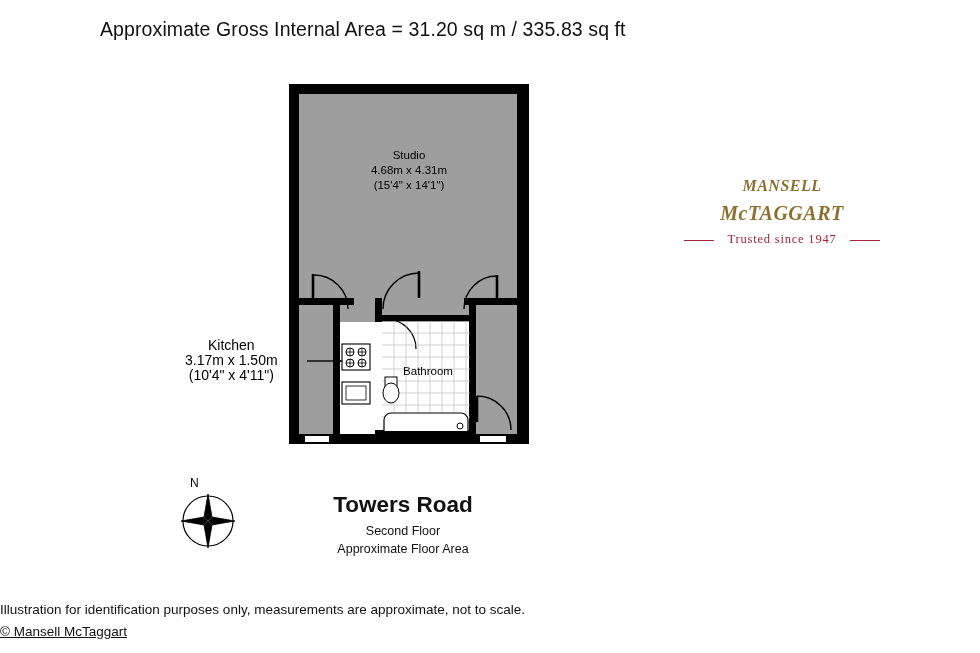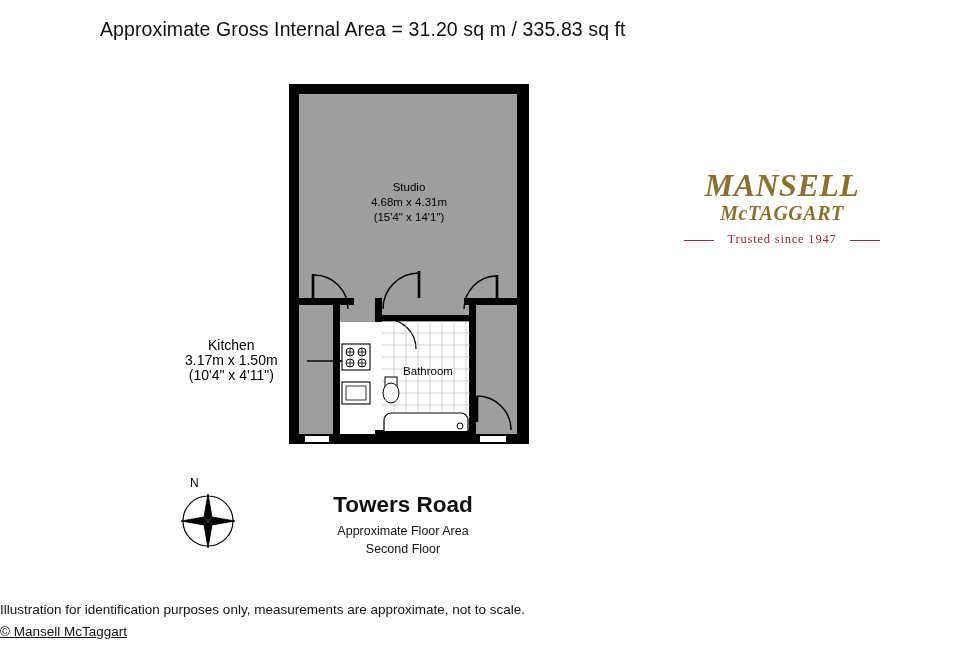--- a/index.html
+++ b/index.html
@@ -98,21 +98,21 @@
     text-align: center;
   }
   .brand-line1, .brand-line2 {
     font-family: "Liberation Serif", serif;
     font-weight: bold;
     font-style: italic;
     color: #8c7030;
     letter-spacing: 0.5px;
   }
   .brand-line1 {
-    font-size: 32px;
+    font-size: 16px;
     line-height: 27px;
   }
   .brand-line2 {
     font-size: 20px;
     line-height: 29px;
   }
   .brand-rule-wrap {
     position: relative;
     height: 16px;
     margin-top: 4px;
@@ -277,21 +277,21 @@
       <line x1="21" y1="24" x2="21" y2="32" stroke="#000" stroke-width="0.8"></line>
       <line x1="17" y1="28" x2="25" y2="28" stroke="#000" stroke-width="0.8"></line>
       <line x1="9" y1="35" x2="9" y2="43" stroke="#000" stroke-width="0.8"></line>
       <line x1="5" y1="39" x2="13" y2="39" stroke="#000" stroke-width="0.8"></line>
       <line x1="21" y1="35" x2="21" y2="43" stroke="#000" stroke-width="0.8"></line>
       <line x1="17" y1="39" x2="25" y2="39" stroke="#000" stroke-width="0.8"></line>
       <rect x="1" y="58" width="28" height="22" fill="#fff" stroke="#000" stroke-width="1.1"></rect>
       <rect x="5" y="62" width="20" height="14" fill="none" stroke="#000" stroke-width="0.8"></rect>
     </svg>
 
-    <div class="room-label" style="left:65px; top:96px; width:110px;text-align:center;">
+    <div class="room-label" style="left:65px; top:64px; width:110px;text-align:center;">
       <div>Studio</div>
       <div>4.68m x 4.31m</div>
       <div>(15'4" x 14'1")</div>
     </div>
     <div class="room-label" style="left:96px; top:280px; width:86px;">
       <div>Bathroom</div>
     </div>
   </div>
 
   <div class="kitchen-callout">
@@ -321,22 +321,22 @@
       <polygon points="32,4 36,27 32,31 28,27" fill="#000"></polygon>
       <polygon points="32,58 36,35 32,31 28,35" fill="#000"></polygon>
       <polygon points="5,31 28,27 32,31 28,35" fill="#000"></polygon>
       <polygon points="59,31 36,27 32,31 36,35" fill="#000"></polygon>
       <polygon points="32,4 36,27 59,31 36,35 32,58 28,35 5,31 28,27" fill="none" stroke="#000" stroke-width="0.8"></polygon>
     </svg>
   </div>
 
   <div class="addr-title">Towers Road</div>
   <div class="addr-sub">
+    <div>Second Floor</div>
     <div>Approximate Floor Area</div>
-    <div>Second Floor</div>
   </div>
 
   <div class="disclaimer">
     <span>Illustration for identification purposes only, measurements are approximate, not to scale.</span>
     <span class="copy">© Mansell McTaggart</span>
   </div>
 
 </div>
 
 </body></html>

